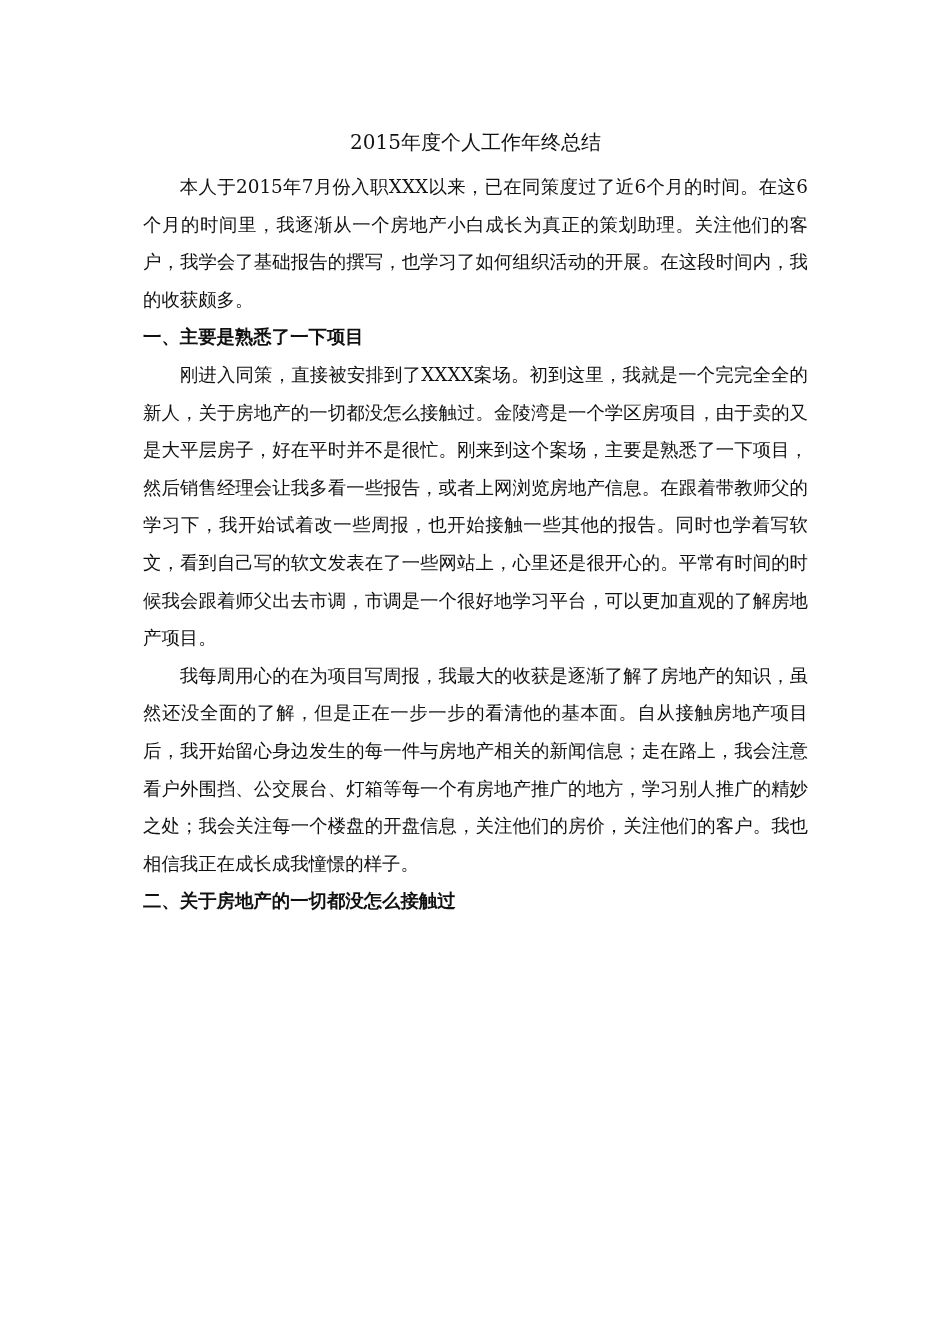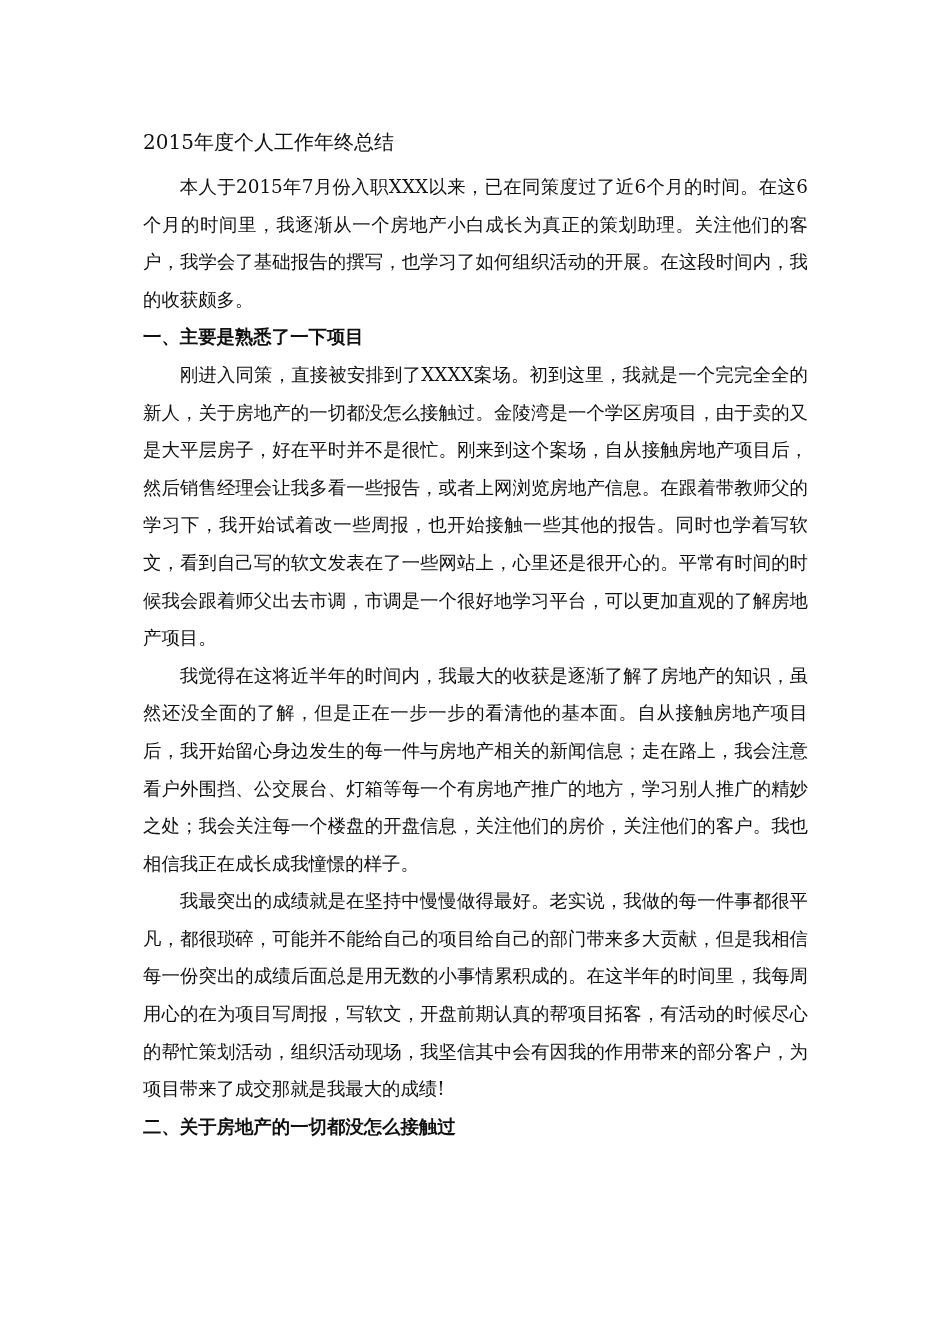--- a/index.html
+++ b/index.html
@@ -1,31 +1,30 @@
 <!DOCTYPE html>
 <html><head>
 <meta charset="utf-8">
 <style>
   html, body { margin: 0; padding: 0; background: #ffffff; }
   body { width: 950px; height: 1344px; position: relative; overflow: hidden;
          font-family: "DejaVu Serif", "Liberation Serif", serif; color: #111; }
   .page { position: absolute; left: 143px; top: 124px; width: 665px; }
-  .title { font-size: 20px; line-height: 36px; margin: 0 0 8px 0; font-weight: normal; }
+  .title { text-align: center; font-size: 20px; line-height: 36px; margin: 0 0 8px 0; font-weight: normal; }
   p { margin: 0; font-size: 18.4px; line-height: 37.6px; text-align: justify; text-justify: inter-character; }
   .indent { text-indent: 2em; }
   h2 { margin: 0; font-size: 18.4px; line-height: 37.6px; font-weight: bold;
        font-family: "DejaVu Sans", "Liberation Sans", sans-serif; }
   .b { font-weight: bold; font-family: "DejaVu Sans", "Liberation Sans", sans-serif; }
 </style>
 </head>
 <body>
 
 <div class="page">
   <h1 class="title">2015年度个人工作年终总结</h1>
   <p class="indent">本人于2015年7月份入职XXX以来，已在同策度过了近6个月的时间。在这6个月的时间里，我逐渐从一个房地产小白成长为真正的策划助理。关注他们的客户，我学会了基础报告的撰写，也学习了如何组织活动的开展。在这段时间内，我的收获颇多。</p>
 
   <h2>一、主要是熟悉了一下项目</h2>
-  <p class="indent">刚进入同策，直接被安排到了XXXX案场。初到这里，我就是一个完完全全的新人，关于房地产的一切都没怎么接触过。金陵湾是一个学区房项目，由于卖的又是大平层房子，好在平时并不是很忙。刚来到这个案场，自从接触房地产项目后，然后销售经理会让我多看一些报告，或者上网浏览房地产信息。在跟着带教师父的学习下，我开始试着改一些周报，也开始接触一些其他的报告。同时也学着写软文，看到自己写的软文发表在了一些网站上，心里还是很开心的。平常有时间的时候我会跟着师父出去市调，市调是一个很好地学习平台，可以更加直观的了解房地产项目。</p>
-  <p class="indent">我觉得在这将近半年的时间内，我最大的收获是逐渐了解了房地产的知识，虽然还没全面的了解，但是正在一步一步的看清他的基本面。自从接触房地产项目后，我开始留心身边发生的每一件与房地产相关的新闻信息；走在路上，我会注意看户外围挡、公交展台、灯箱等每一个有房地产推广的地方，学习别人推广的精妙之处；我会关注每一个楼盘的开盘信息，关注他们的房价，关注他们的客户。我也相信我正在成长成我憧憬的样子。</p>
-  <p class="indent">我最突出的成绩就是在坚持中慢慢做得最好。老实说，我做的每一件事都很平凡，都很琐碎，可能并不能给自己的项目给自己的部门带来多大贡献，但是我相信每一份突出的成绩后面总是用无数的小事情累积成的。在这半年的时间里，我每周用心的在为项目写周报，写软文，开盘前期认真的帮项目拓客，有活动的时候尽心的帮忙策划活动，组织活动现场，我坚信其中会有因我的作用带来的部分客户，为项目带来了成交那就是我最大的成绩!</p>
+  <p class="indent">刚进入同策，直接被安排到了XXXX案场。初到这里，我就是一个完完全全的新人，关于房地产的一切都没怎么接触过。金陵湾是一个学区房项目，由于卖的又是大平层房子，好在平时并不是很忙。刚来到这个案场，主要是熟悉了一下项目，然后销售经理会让我多看一些报告，或者上网浏览房地产信息。在跟着带教师父的学习下，我开始试着改一些周报，也开始接触一些其他的报告。同时也学着写软文，看到自己写的软文发表在了一些网站上，心里还是很开心的。平常有时间的时候我会跟着师父出去市调，市调是一个很好地学习平台，可以更加直观的了解房地产项目。</p>
+  <p class="indent">我每周用心的在为项目写周报，我最大的收获是逐渐了解了房地产的知识，虽然还没全面的了解，但是正在一步一步的看清他的基本面。自从接触房地产项目后，我开始留心身边发生的每一件与房地产相关的新闻信息；走在路上，我会注意看户外围挡、公交展台、灯箱等每一个有房地产推广的地方，学习别人推广的精妙之处；我会关注每一个楼盘的开盘信息，关注他们的房价，关注他们的客户。我也相信我正在成长成我憧憬的样子。</p>
 
   <h2>二、关于房地产的一切都没怎么接触过</h2>
 </div>
 
 </body></html>

